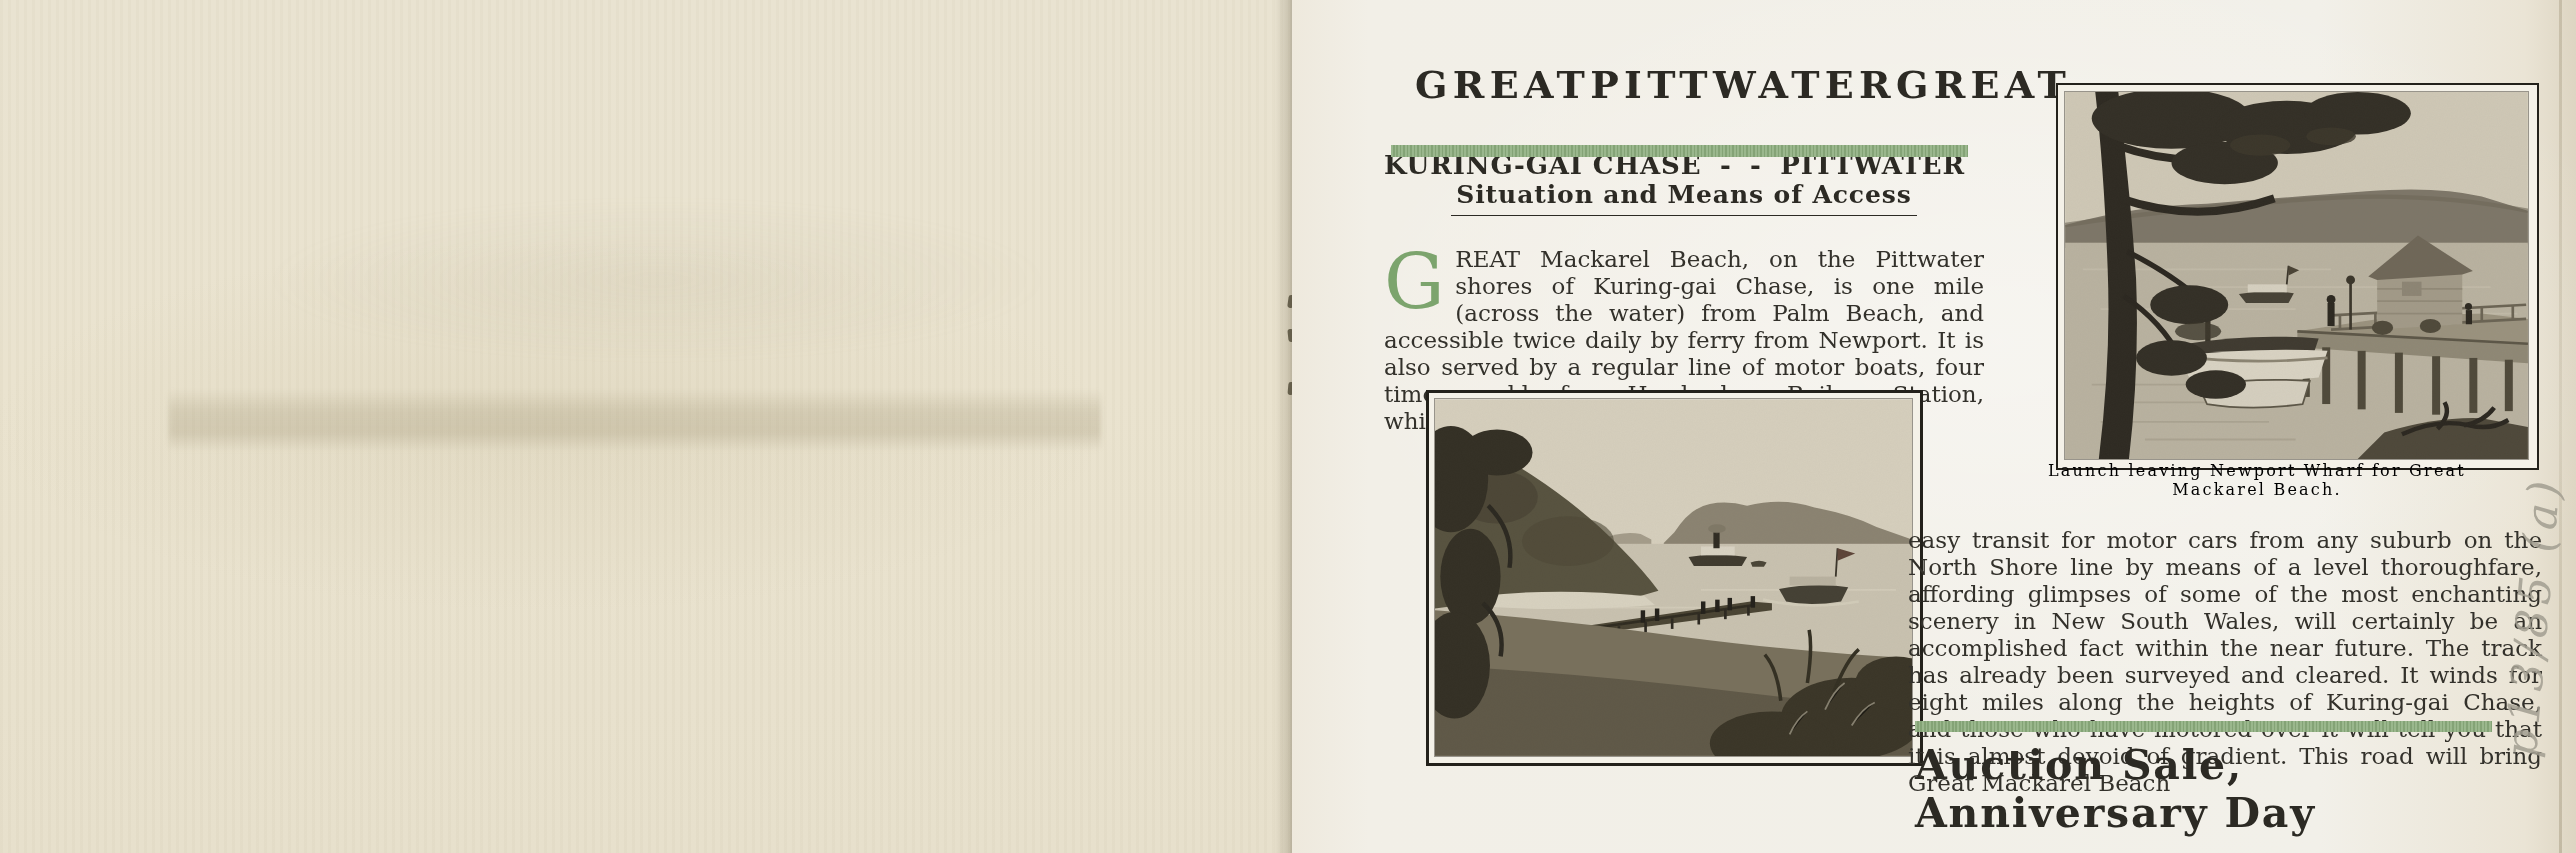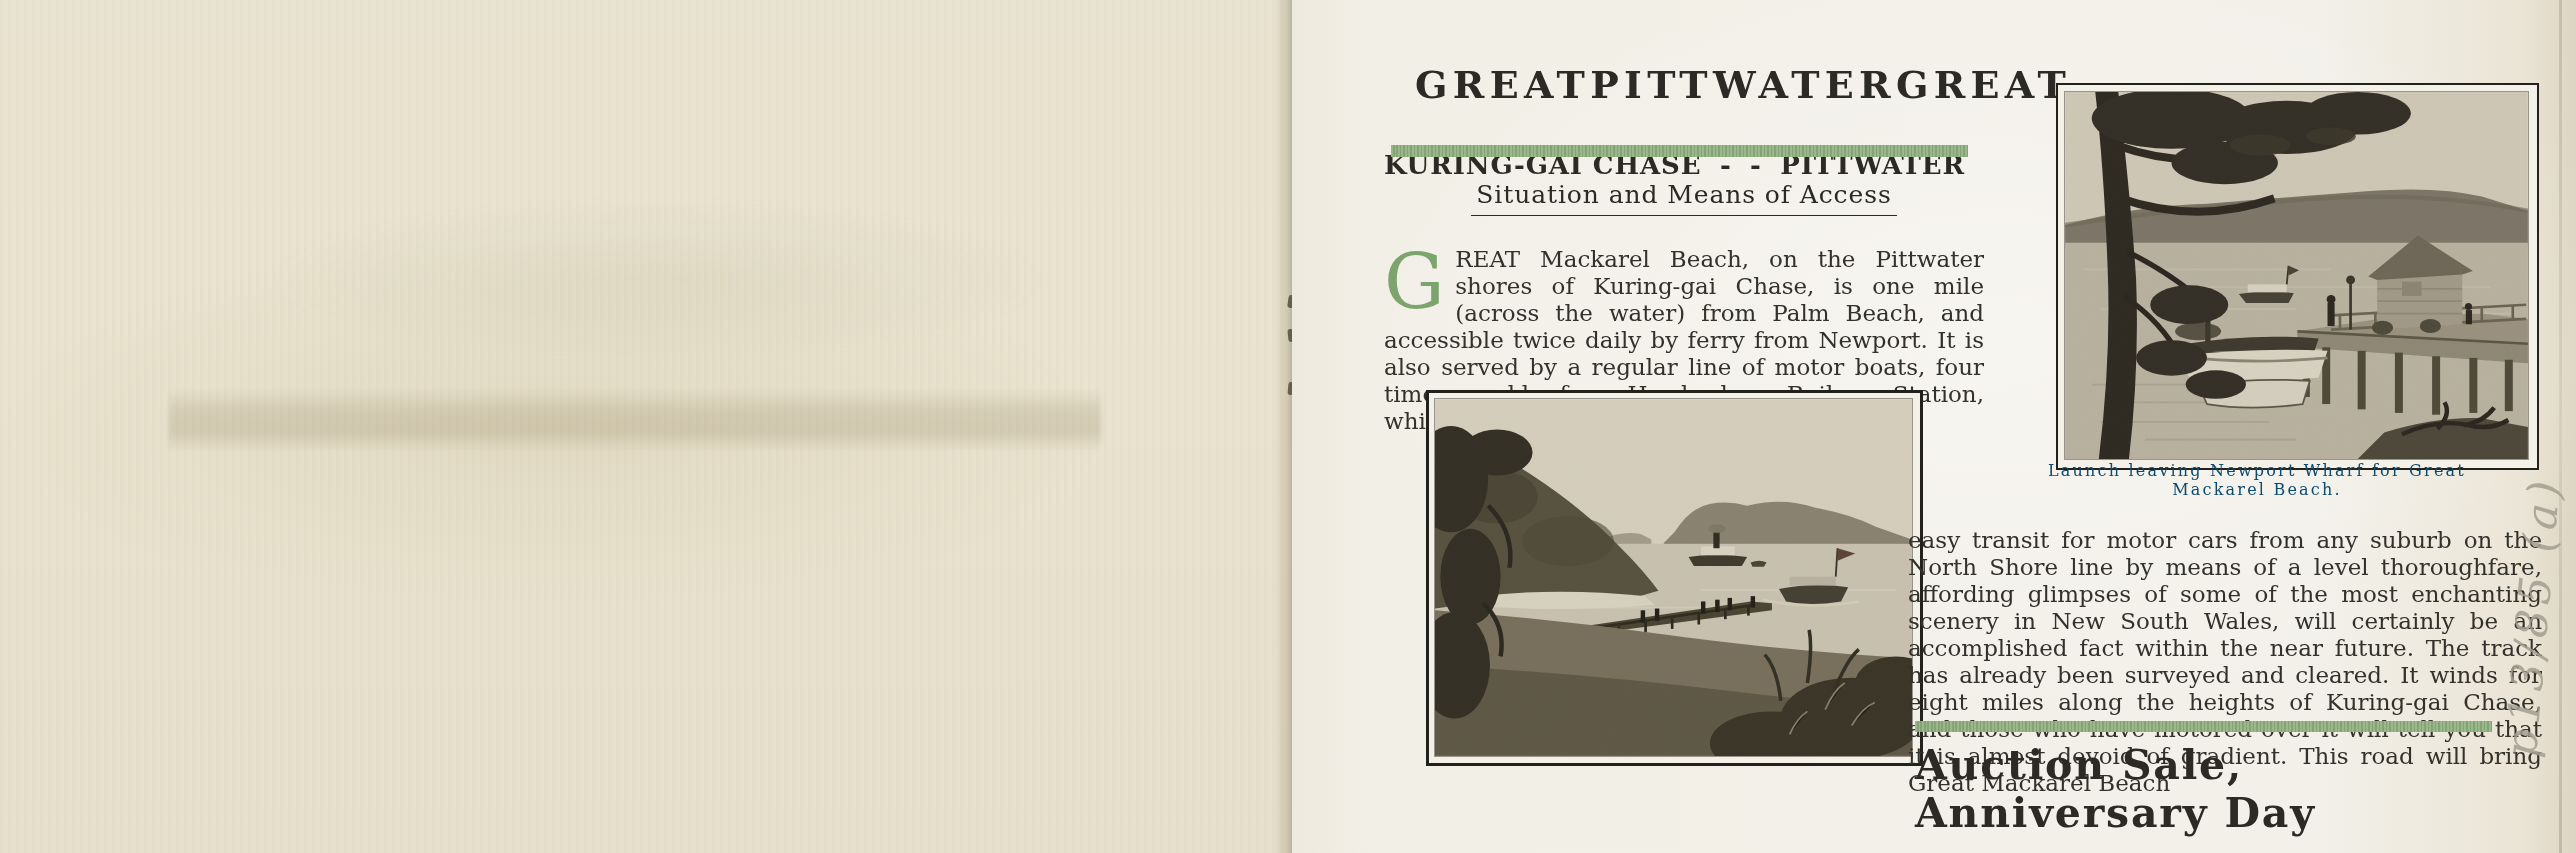--- a/index.html
+++ b/index.html
@@ -56,40 +56,40 @@
     font-size:26px;font-weight:700;letter-spacing:0.9px;color:#2c2a24;margin-top:44px;
   }
   .rule-green{
     position:absolute;height:11.5px;background:#8cad7d;
     background-image:repeating-linear-gradient(90deg, rgba(255,255,255,.12) 0 1.8px, rgba(0,0,0,.06) 1.8px 3.5px);
   }
   .rule-top{left:1391px;top:145px;width:577px;}
   .rule-bottom{left:1915px;top:721px;width:577px;height:10.6px;}
   .heading-wrap{position:absolute;left:1384px;top:180px;width:600px;text-align:center;}
   .section-heading{
-    display:inline-block;font-size:25px;font-weight:400;letter-spacing:0.9px;color:#2c2a24;
+    display:inline-block;font-size:25px;font-weight:700;letter-spacing:0.9px;color:#2c2a24;
     border-bottom:1.8px solid #2c2a24;padding:0 5.3px 6.2px 5.3px;
   }
   
   .para{position:absolute;text-align:justify;font-size:23px;line-height:27px;color:#33312b;}
   .para-1{left:1384px;top:223px;width:600px;}
   .para-2{left:1908px;top:504px;width:634px;line-height:27px;}
   .dropcap{
     float:left;font-size:76px;line-height:62px;padding:5.3px 10.6px 0 0;
     color:#7ca46d;font-weight:400;
   }
   
   .photo-frame{
     position:absolute;border:3.5px solid #23211b;background:#f4f1e8;padding:6.2px;
   }
   .photo-frame svg{display:block;outline:0.9px solid rgba(40,36,26,.45);}
   .frame-left{left:1386px;top:376px;width:497px;height:376px;}
   .frame-right{left:2016px;top:69px;width:483px;height:387px;border-width:2.7px;padding:7px;}
   .caption{
-    position:absolute;text-align:center;font-size:16px;letter-spacing:2.2px;color:#0c4a6e;
+    position:absolute;text-align:center;font-size:16px;letter-spacing:2.2px;color:#000000;
   }
   .caption-left{left:1386px;top:774px;width:497px;}
   .caption-right{left:1998px;top:461px;width:518px;}
   
   .auction{
     position:absolute;left:1915px;top:741px;width:577px;text-align:left;
     font-size:41px;font-weight:700;letter-spacing:1.8px;color:#2c2a24;
   }
   
   .handwriting{

